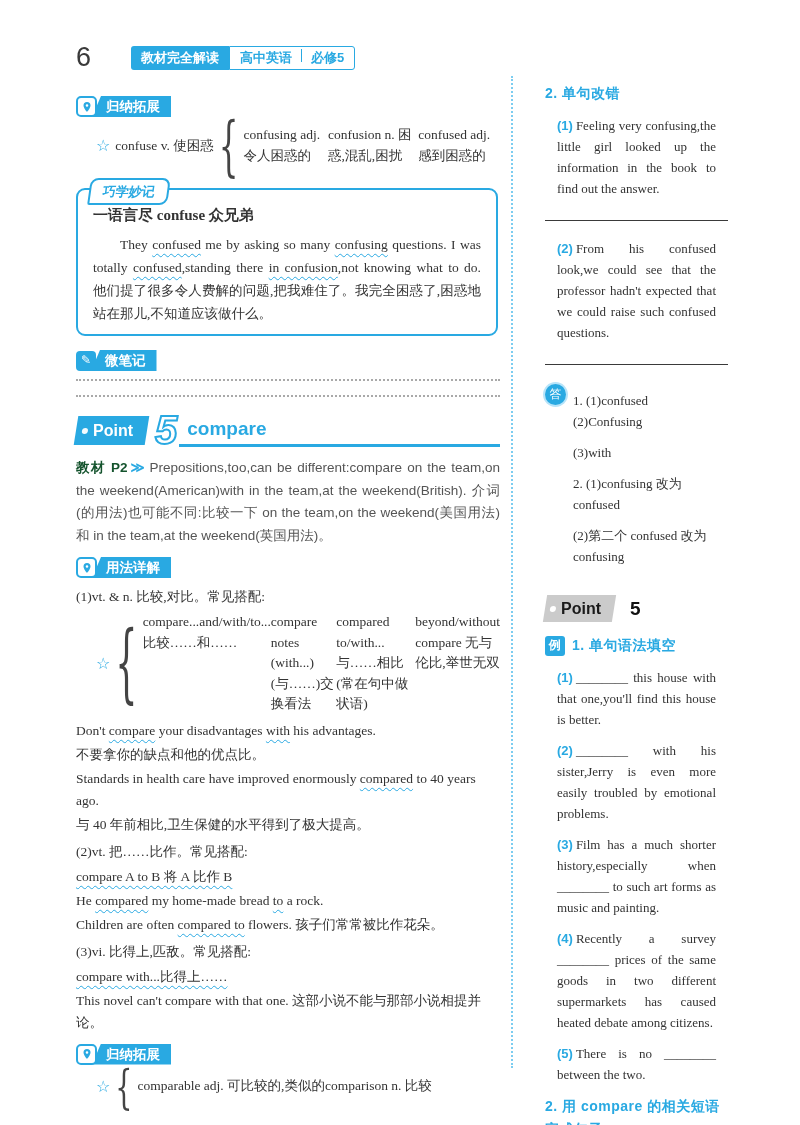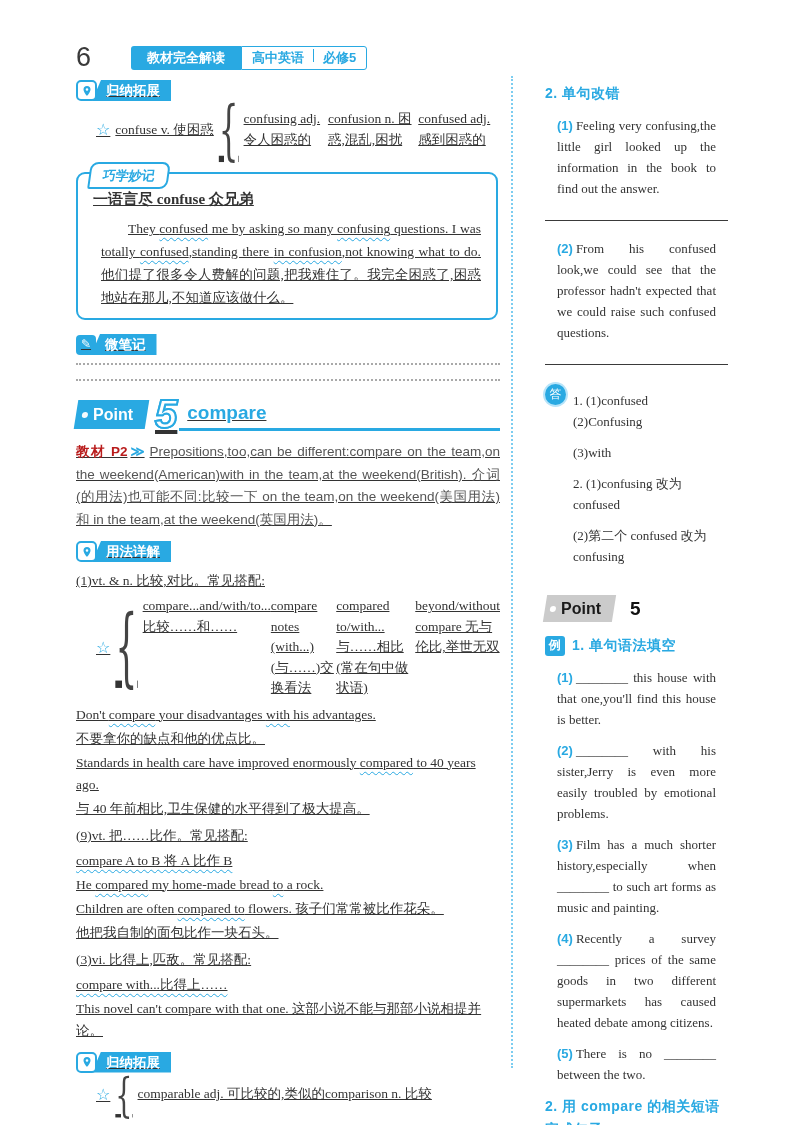--- a/index.html
+++ b/index.html
@@ -3,26 +3,26 @@
 <meta charset="utf-8">
 <style>
   :root{ --blue:#29a9e2; --ink:#333; }
   *{box-sizing:border-box;}
   body{margin:0;background:#fff;width:800px;height:1125px;font-family:"Liberation Serif",serif;color:var(--ink);}
   .page{position:relative;width:800px;height:1125px;background:#fff;overflow:hidden;}
 
   
   .hdr{position:absolute;top:42px;left:76px;display:flex;align-items:center;font-family:"Liberation Sans",sans-serif;}
   .pgnum{font-size:27px;color:#3a3a3a;}
-  .hdr-brand{margin-left:40px;background:var(--blue);color:#fff;font-weight:bold;font-size:13px;padding:3px 16px;border-radius:3px 0 0 3px;}
+  .hdr-brand{margin-left:40px;background:var(--blue);color:#fff;font-weight:bold;font-size:13px;padding:3px 10px;border-radius:3px 0 0 3px;}
   .hdr-box{border:1.5px solid var(--blue);color:var(--blue);font-weight:bold;font-size:13px;padding:2px 10px;display:inline-flex;gap:9px;align-items:flex-start;border-radius:0 3px 3px 0;}
   .vsep{width:1px;height:13px;background:var(--blue);}
 
   
-  .colL{position:absolute;left:76px;top:80px;width:424px;font-size:13.5px;line-height:21px;text-decoration:underline;}
+  .colL{position:absolute;left:76px;top:96px;width:424px;font-size:13.5px;line-height:21px;}
   .colR{position:absolute;left:545px;top:80px;width:183px;font-size:13px;line-height:21px;text-align:justify;}
   .divider{position:absolute;left:511px;top:76px;height:992px;border-left:2px dotted #7ccdf0;}
 
   
   .secbadge{display:flex;align-items:center;margin:10px 0 8px;}
   .secicon{width:21px;height:21px;border:2px solid var(--blue);border-radius:5px;background:#fff;display:flex;align-items:center;justify-content:center;position:relative;z-index:1;flex:0 0 auto;}
   .secicon svg{width:12px;height:12px;fill:var(--blue);}
   .noteicon{width:20px;height:20px;background:var(--blue);border-radius:4px;color:#fff;font-size:12px;display:flex;align-items:center;justify-content:center;flex:0 0 auto;z-index:1;}
   .seclabel{background:var(--blue);color:#fff;font-family:"Liberation Sans",sans-serif;font-weight:bold;font-size:13.5px;line-height:21px;padding:0 11px 0 14px;margin-left:-5px;clip-path:polygon(9px 0,100% 0,100% 100%,0 100%);}
 
@@ -35,39 +35,39 @@
   .b3{font-size:31px;transform:scaleY(2.1);}
   .b4{font-size:35px;transform:scaleY(2.45);}
   .bitems{display:flex;flex-direction:row;margin-left:5px;}
   .bitems div{line-height:20.5px;}
 
   
   .tipbox{position:relative;border:2px solid var(--blue);border-radius:9px;margin:22px 2px 14px 0;padding:13px 15px 9px;}
   .tiptab{position:absolute;top:-12px;left:11px;background:#fff;border:2px solid var(--blue);border-radius:8px 8px 8px 2px;color:var(--blue);font-family:"Liberation Sans",sans-serif;font-weight:bold;font-size:13px;padding:1px 12px;transform:skewX(-8deg);}
   .tiptitle{text-align:left;font-weight:bold;font-size:15px;margin:2px 0 7px;}
   .tipbody{margin:0;text-align:justify;line-height:23px;}
-  .indent{text-indent:2em;margin-left:8px;}
+  .indent{text-indent:2em;}
 
   
   .pointhead{display:flex;align-items:flex-end;margin:12px 0 10px;height:38px;}
   .pointbadge{background:var(--blue);color:#fff;font-family:"Liberation Sans",sans-serif;font-weight:bold;font-size:16px;padding:4px 14px 4px 17px;transform:skewX(-9deg);position:relative;margin-bottom:2px;}
   .pointbadge::before{content:"";position:absolute;left:6px;top:50%;margin-top:-3px;width:6px;height:6px;border-radius:50%;background:#fff;opacity:.95;}
   .pbi{display:inline-block;transform:skewX(9deg);}
   .pointnum{font-size:40px;font-style:italic;font-weight:bold;color:#fff;-webkit-text-stroke:2px var(--blue);text-shadow:0 0 1px var(--blue);margin:0 2px 0 8px;line-height:34px;font-family:"Liberation Sans",sans-serif;}
   .pwwrap{flex:1;border-bottom:3px solid var(--blue);padding:0 0 3px 8px;}
   .pointword{color:var(--blue);font-family:"Liberation Sans",sans-serif;font-weight:bold;font-size:19px;}
 
   .pointhead2{display:flex;align-items:center;gap:16px;margin:18px 0 12px;}
   .pointbadge2{background:#cbcbcb;color:#1a1a1a;font-family:"Liberation Sans",sans-serif;font-weight:bold;font-size:16px;padding:3px 13px 3px 16px;transform:skewX(-9deg);position:relative;}
   .pointbadge2::before{content:"";position:absolute;left:5px;top:50%;margin-top:-3px;width:6px;height:6px;border-radius:50%;background:#fff;}
   .pointnum2{font-size:19px;font-weight:bold;font-family:"Liberation Sans",sans-serif;color:#111;}
 
   
   .jiaocai{font-family:"Liberation Sans",sans-serif;color:#555;text-align:justify;margin:4px 0 10px;line-height:22.5px;font-size:13.5px;}
-  .jtag{color:#b91c1c;font-weight:bold;}
+  .jtag{color:#14532d;font-weight:bold;}
   .jarrow{color:var(--blue);font-weight:bold;margin:0 5px 0 3px;}
   .sub{margin-left:20px;}
   .chead{margin:5px 0 4px;}
   .en,.zh,.pattern{margin:2px 0;line-height:22px;}
   .wavy{text-decoration-line:underline;text-decoration-style:wavy;text-decoration-color:var(--blue);text-decoration-thickness:1px;text-underline-offset:3.5px;}
   .dothr{border:0;border-top:2px dotted #a9a9a9;margin:5px 0 0;}
   .dothr.second{margin-top:14px;margin-bottom:4px;}
 
   
   .rhead{color:var(--blue);font-family:"Liberation Sans",sans-serif;font-weight:bold;font-size:14px;margin:2px 0 10px;text-align:left;line-height:23px;letter-spacing:.5px;}
@@ -161,25 +161,24 @@
         <div>compare notes (with...)(与……)交换看法</div>
         <div>compared to/with...与……相比(常在句中做状语)</div>
         <div>beyond/without compare 无与伦比,举世无双</div>
       </div>
     </div>
     <p class="en sub"><span>Don't </span><span class="wavy">compare</span><span> your disadvantages </span><span class="wavy">with</span><span> his advantages.</span></p>
     <p class="zh sub">不要拿你的缺点和他的优点比。</p>
     <p class="en sub"><span>Standards in health care have improved enormously </span><span class="wavy">compared</span><span> to 40 years ago.</span></p>
     <p class="zh sub">与 40 年前相比,卫生保健的水平得到了极大提高。</p>
 
-    <p class="chead sub">(9)vt. 把……比作。常见搭配:</p>
+    <p class="chead sub">(2)vt. 把……比作。常见搭配:</p>
     <p class="pattern sub"><span class="wavy">compare A to B 将 A 比作 B</span></p>
     <p class="en sub"><span>He </span><span class="wavy">compared</span><span> my home-made bread </span><span class="wavy">to</span><span> a rock.</span></p>
     <p class="en sub"><span>Children are often </span><span class="wavy">compared to</span><span> flowers. 孩子们常常被比作花朵。</span></p>
-    <p class="zh sub">他把我自制的面包比作一块石头。</p>
 
     <p class="chead sub">(3)vi. 比得上,匹敌。常见搭配:</p>
     <p class="pattern sub"><span class="wavy">compare with...比得上……</span></p>
     <p class="en sub">This novel can't compare with that one. 这部小说不能与那部小说相提并论。</p>
 
     <div class="secbadge">
       <span class="secicon">
           <svg viewBox="0 0 24 24">
             <path d="M12 2a7 7 0 0 0-7 7c0 5.2 7 13 7 13s7-7.8 7-13a7 7 0 0 0-7-7zm0 9.6a2.6 2.6 0 1 1 0-5.2 2.6 2.6 0 0 1 0 5.2z"></path>
           </svg>

